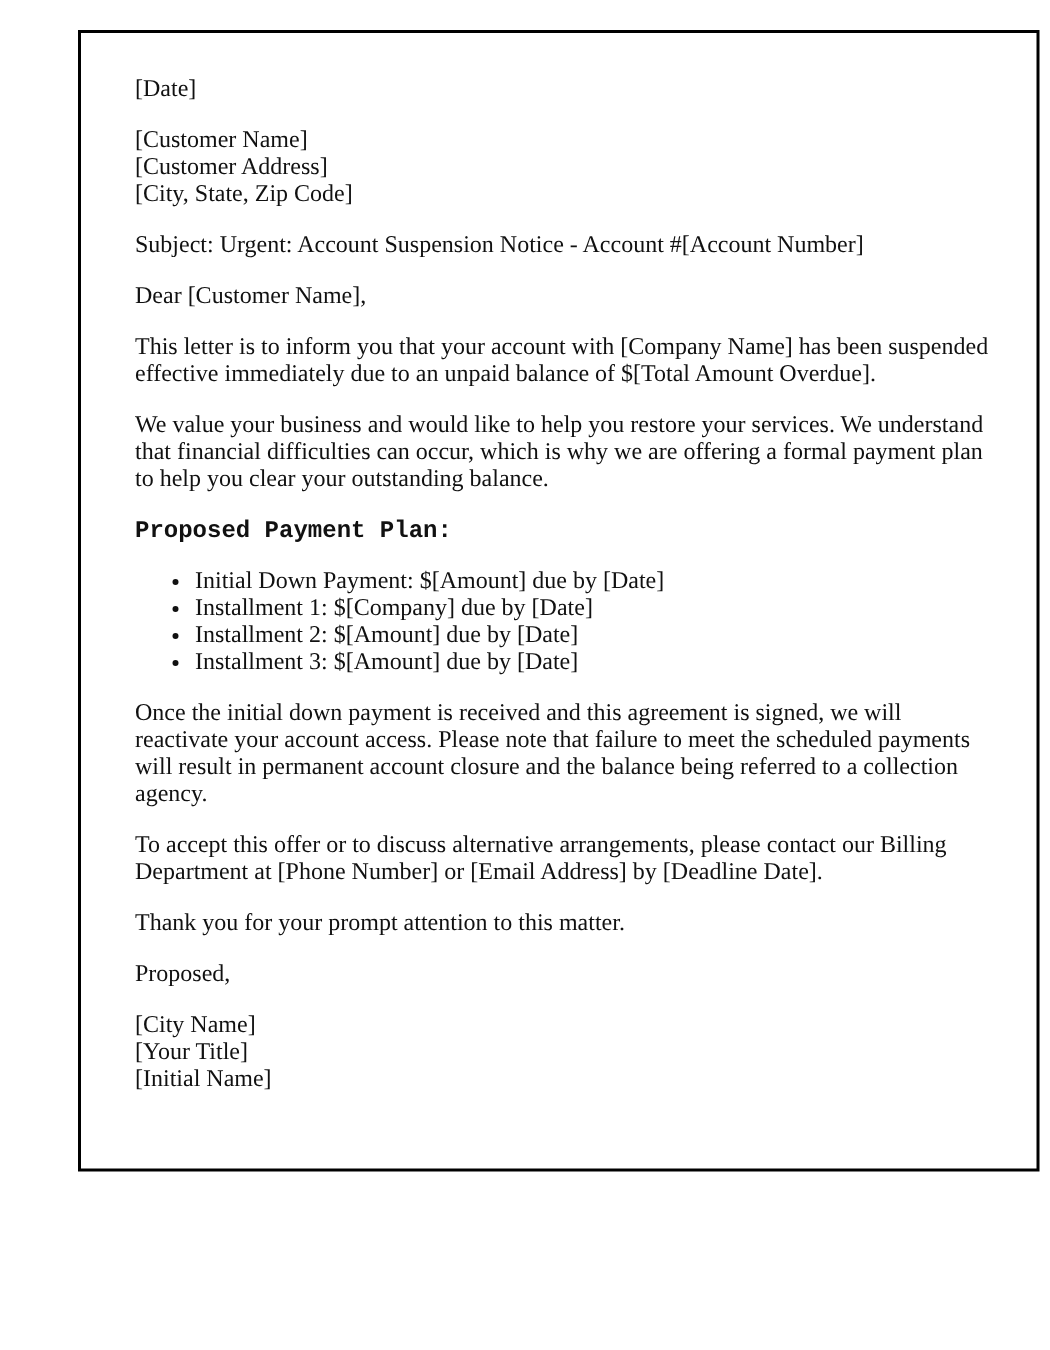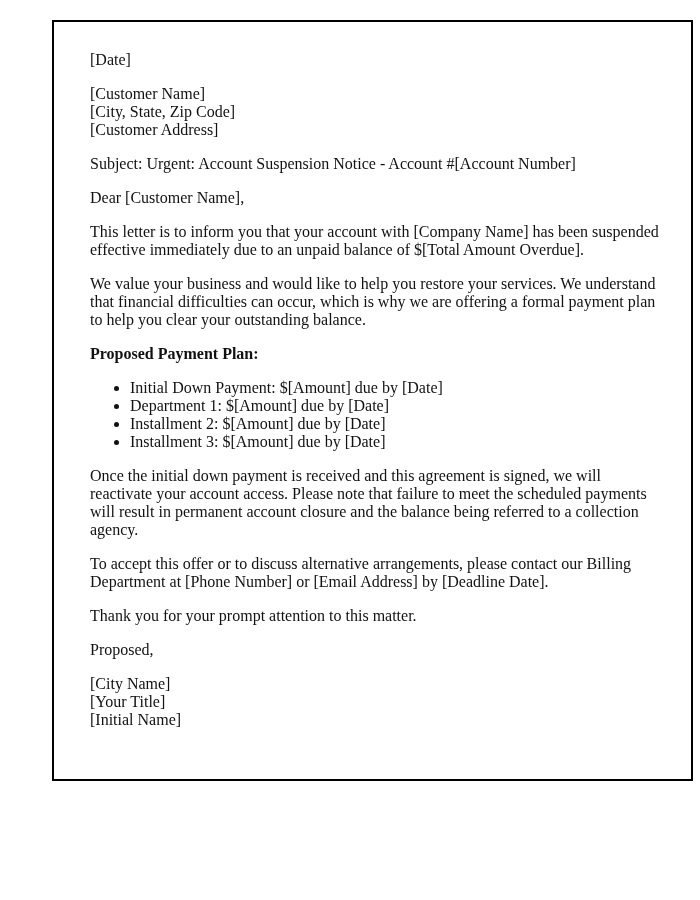--- a/index.html
+++ b/index.html
@@ -7,45 +7,45 @@
     .letter {
       position: absolute; left: 20px; top: 20px;
       width: 641px; height: 761px; box-sizing: border-box;
       border: 2px solid #000000;
       padding: 29px 28px 0 36px;
       font-size: 16px; line-height: 18px; margin-left: 32px;
     }
     .letter p { margin: 0 0 16px 0; }
     .letter .block { margin: 0 0 16px 0; }
     .letter .line { display: block; }
-    .letter .plan-heading { font-weight: bold; margin: 0 0 16px 0; }
+    .letter .plan-heading { font-weight: bold; margin: 0 0 16px 0; font-family: Liberation Mono, monospace; }
     .letter ul { margin: 0 0 16px 0; padding-left: 40px; }
     .letter li { margin: 0; }
   </style>
 </head>
 <body>
 
 <div class="letter">
   <p>[Date]</p>
 
   <div class="block">
     <span class="line">[Customer Name]</span>
+    <span class="line">[Customer Address]</span>
     <span class="line">[City, State, Zip Code]</span>
-    <span class="line">[Customer Address]</span>
   </div>
 
   <p>Subject: Urgent: Account Suspension Notice - Account #[Account Number]</p>
   <p>Dear [Customer Name],</p>
   <p>This letter is to inform you that your account with [Company Name] has been suspended effective immediately due to an unpaid balance of $[Total Amount Overdue].</p>
   <p>We value your business and would like to help you restore your services. We understand that financial difficulties can occur, which is why we are offering a formal payment plan to help you clear your outstanding balance.</p>
 
   <p class="plan-heading">Proposed Payment Plan:</p>
   <ul>
     <li>Initial Down Payment: $[Amount] due by [Date]</li>
-    <li>Department 1: $[Amount] due by [Date]</li>
+    <li>Installment 1: $[Company] due by [Date]</li>
     <li>Installment 2: $[Amount] due by [Date]</li>
     <li>Installment 3: $[Amount] due by [Date]</li>
   </ul>
 
   <p>Once the initial down payment is received and this agreement is signed, we will reactivate your account access. Please note that failure to meet the scheduled payments will result in permanent account closure and the balance being referred to a collection agency.</p>
   <p>To accept this offer or to discuss alternative arrangements, please contact our Billing Department at [Phone Number] or [Email Address] by [Deadline Date].</p>
   <p>Thank you for your prompt attention to this matter.</p>
   <p>Proposed,</p>
 
   <div class="block">

